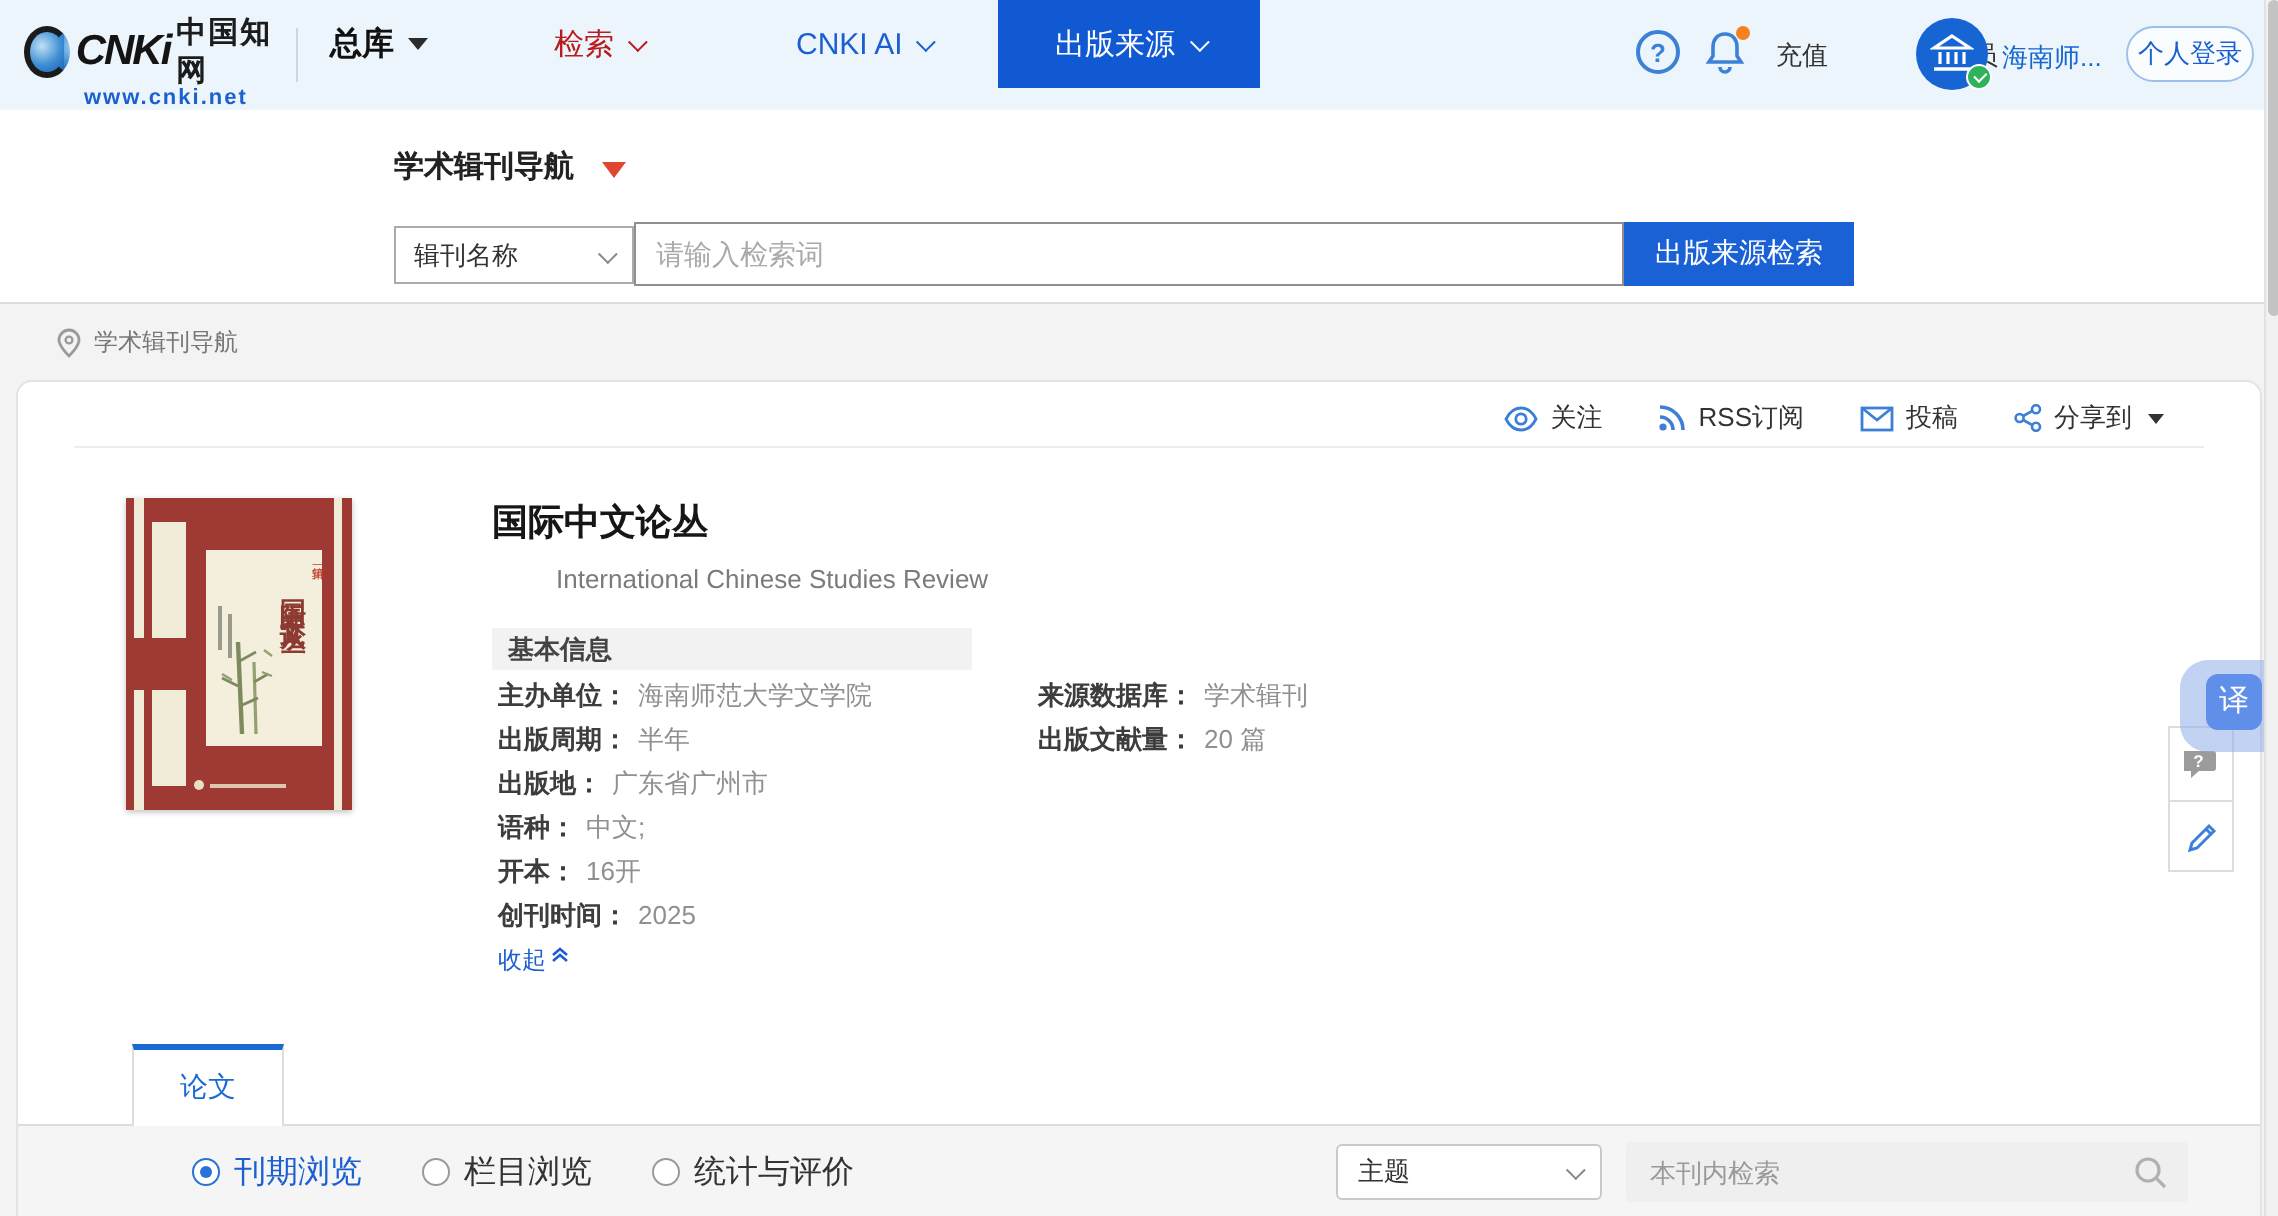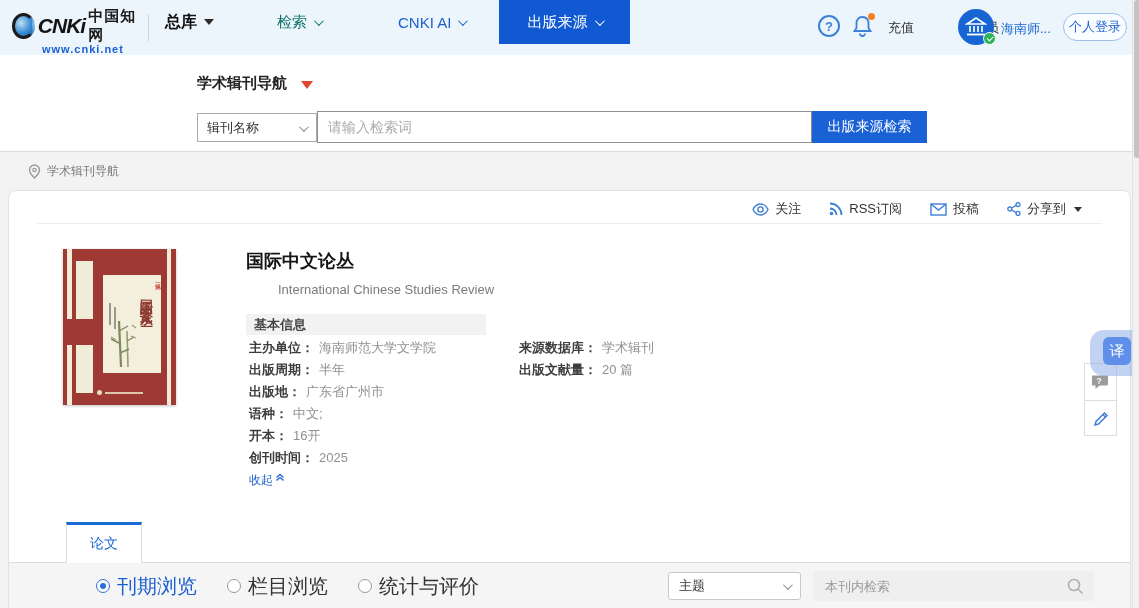--- a/index.html
+++ b/index.html
@@ -12,21 +12,21 @@
   .logo-row { display:flex; align-items:center; gap:3px; }
   .globe { width:26px; height:26px; border-radius:50%;
            background:radial-gradient(circle at 35% 35%, #bfe0f5 0%, #3f8fd4 55%, #1a5fae 100%);
            border:3px solid #1b1b1b; border-right-color:transparent; }
   .logo-cnki { font-size:21px; font-weight:bold; font-style:italic; color:#141414; letter-spacing:-1px; }
   .logo-zh { font-size:15px; font-weight:bold; color:#1c1c1c; letter-spacing:1px; }
   .logo-url { font-size:11px; font-weight:bold; color:#1b5fd0; letter-spacing:1px; margin-left:30px; margin-top:-2px; }
   .nav-divider { position:absolute; left:148px; top:14px; width:1px; height:27px; background:#c5d8e6; }
   .navitem { position:absolute; top:0; height:44px; display:flex; align-items:center; gap:7px; font-size:15px; cursor:pointer; }
   .nav-zongku { left:165px; color:#111; font-size:16px; font-weight:bold; }
-  .nav-jiansuo { left:277px; color:#0f766e; }
+  .nav-jiansuo { left:277px; color:#b91c1c; }
   .nav-ai { left:398px; color:#1b5fd0; }
   .nav-pub { left:499px; width:131px; background:#1159d2; color:#fff; justify-content:center; }
   .nav-my { left:655px; color:#27477e; }
   .chev { width:7px; height:7px; border-right:1.6px solid currentColor; border-bottom:1.6px solid currentColor; transform:rotate(45deg) translateY(-2px); display:inline-block; }
   .caret { width:0; height:0; border-left:5px solid transparent; border-right:5px solid transparent; border-top:6px solid #2b2b2b; display:inline-block; }
   .help-circle { position:absolute; left:818px; top:15px; width:22px; height:22px; border:2px solid #3b82d6; border-radius:50%; color:#3b82d6; font-size:13px; font-weight:bold; text-align:center; line-height:19px; cursor:pointer; }
   .bell-wrap { position:absolute; left:852px; top:14px; width:22px; height:24px; cursor:pointer; }
   .bell-dot { position:absolute; right:-1px; top:-1px; width:7px; height:7px; border-radius:50%; background:#f5821f; }
   .nav-text { position:absolute; top:19px; font-size:13px; color:#333; cursor:pointer; }
   .t-chongzhi { left:888px; } .t-huiyuan { left:973px; }
@@ -86,21 +86,21 @@
   .info-row .val { color:#909090; margin-left:5px; }
   .collapse-link { position:absolute; left:240px; top:281px; font-size:12px; color:#1b5fd0; display:flex; gap:2px; cursor:pointer; }
 
   
   .tabstrip { position:absolute; left:0; top:331px; width:100%; height:41px; border-bottom:1px solid #ddd; }
   .tab-active { position:absolute; left:57px; top:0; width:76px; height:41px; background:#fff; border-top:3px solid #1a6bd4; border-left:1px solid #ddd; border-right:1px solid #ddd; color:#1a6bd4; font-size:14px; text-align:center; line-height:36px; cursor:pointer; }
 
   
   .browsebar { position:absolute; left:0; top:372px; width:100%; height:46px; background:#f5f5f5; }
   .radios { position:absolute; left:87px; top:0; height:46px; display:flex; align-items:center; gap:30px; }
-  .radio-item { display:flex; align-items:center; gap:7px; font-size:20px; color:#333; cursor:pointer; }
+  .radio-item { display:flex; align-items:center; gap:7px; font-size:16px; color:#333; cursor:pointer; }
   .radio-item.sel { color:#1b5fd0; }
   .rdo { width:14px; height:14px; border-radius:50%; border:1px solid #9a9a9a; background:#fff; position:relative; }
   .rdo.on { border-color:#2a72d8; }
   .rdo.on::after { content:""; position:absolute; left:3px; top:3px; width:6px; height:6px; border-radius:50%; background:#2a72d8; }
   .topic-select { position:absolute; left:659px; top:9px; width:133px; height:28px; background:#fff; border:1px solid #c9c9c9; border-radius:3px; font-size:13px; color:#333; line-height:26px; padding-left:10px; cursor:pointer; }
   .topic-select .chev { position:absolute; right:10px; top:10px; color:#888; }
   .injournal-search { position:absolute; left:804px; top:8px; width:281px; height:30px; background:#efefef; border:none; outline:none; font-size:13px; color:#444; padding:0 34px 0 12px; border-radius:2px; }
   .injournal-search::placeholder { color:#9a9a9a; }
   .mag { position:absolute; left:1058px; top:15px; cursor:pointer; }
 

